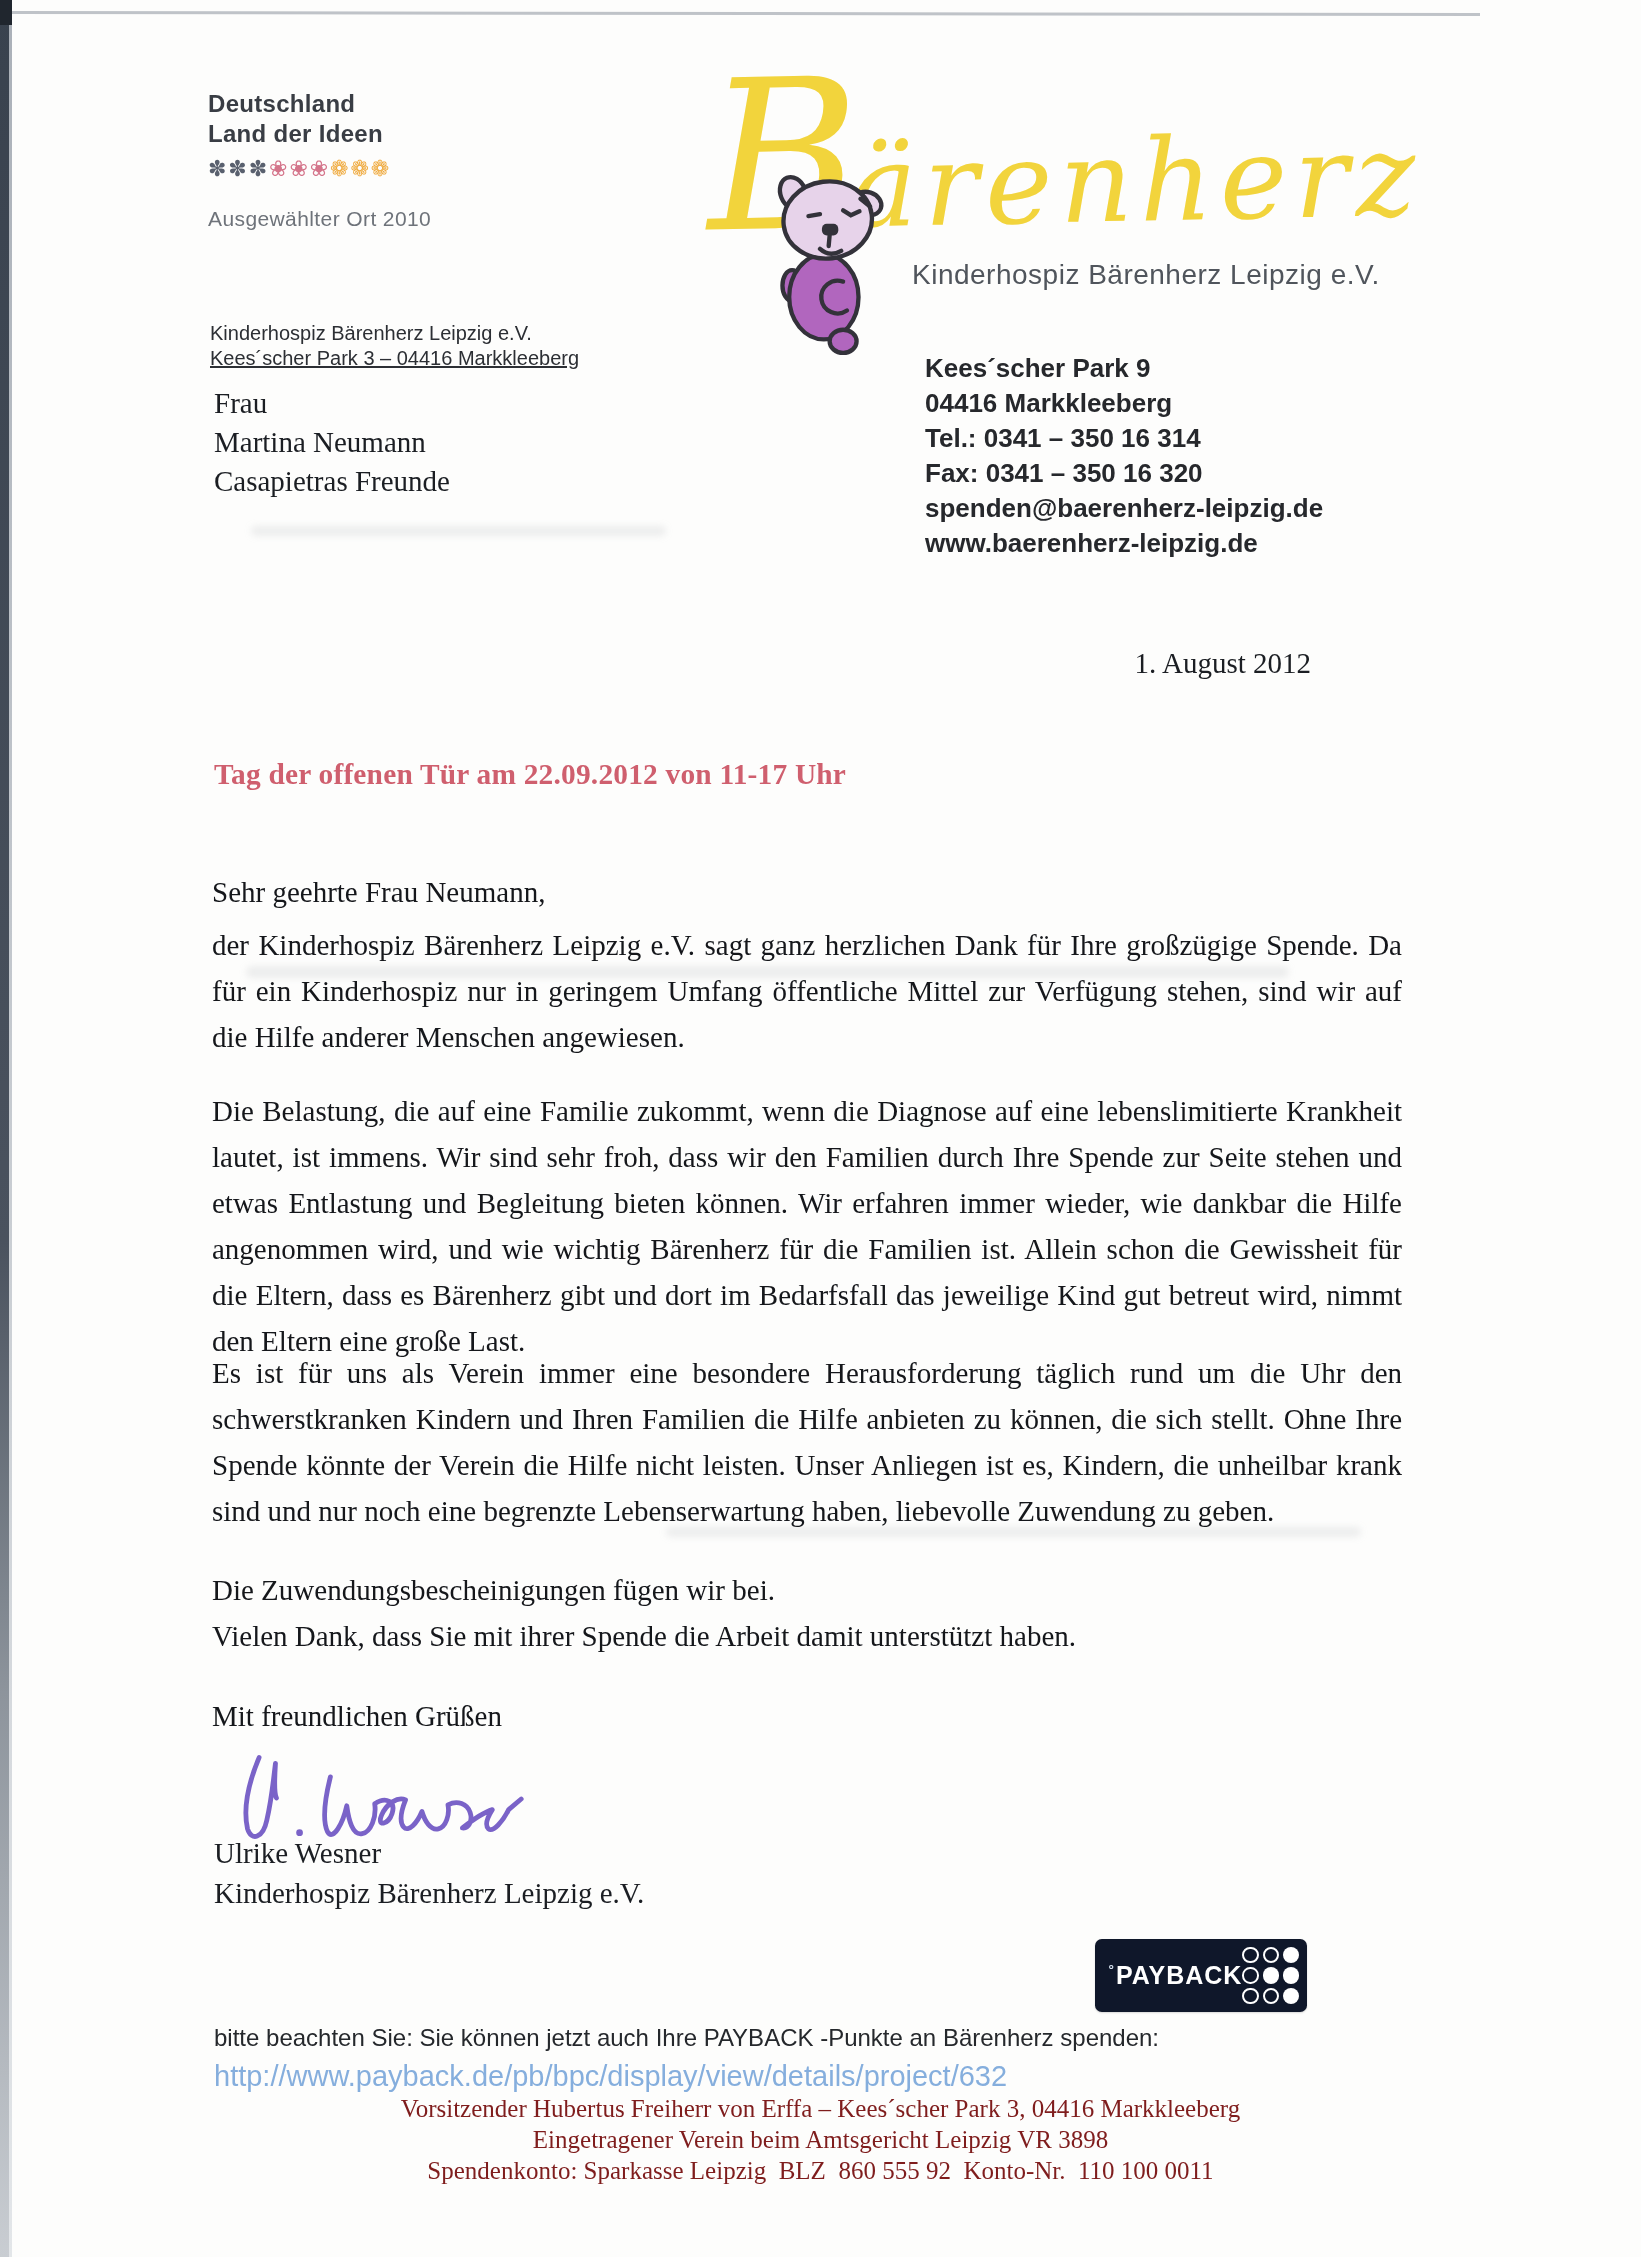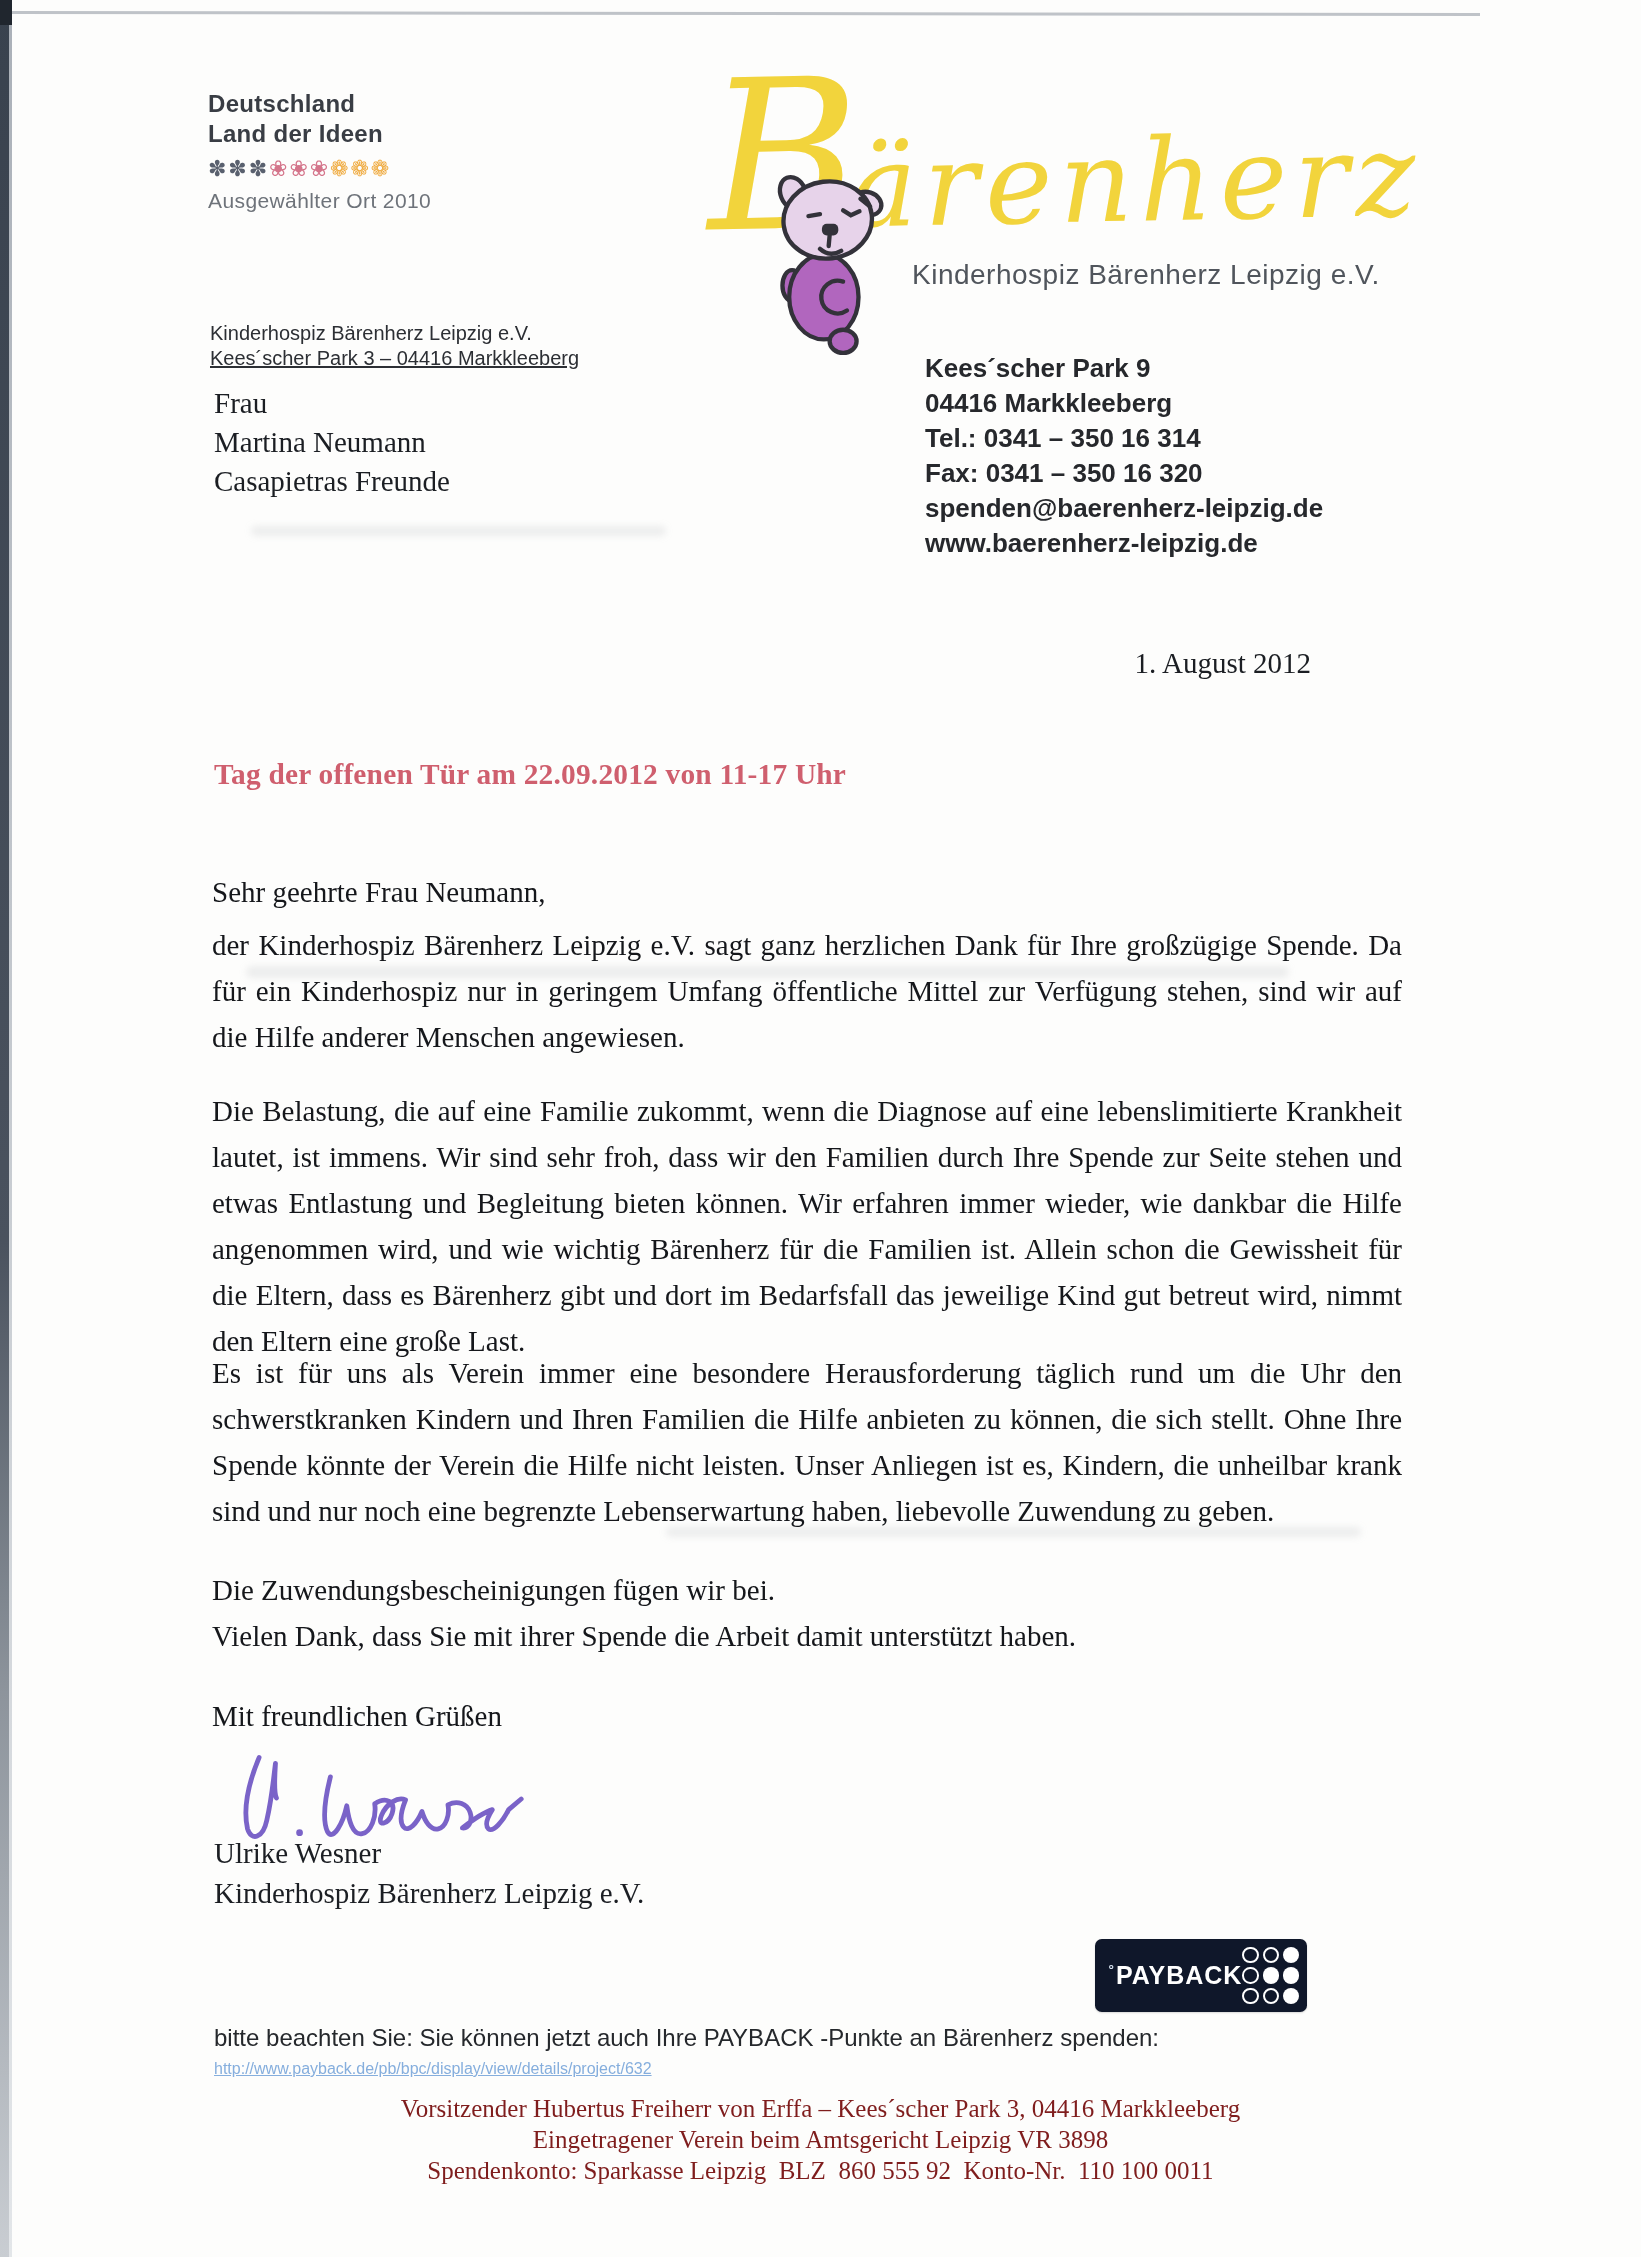--- a/index.html
+++ b/index.html
@@ -31,21 +31,21 @@
   .scan-corner { position: absolute; left: 0; top: 0; width: 11.6px; height: 25px; background: #20262e; }
   .smudge { position: absolute; background: rgba(150,156,162,0.16); filter: blur(3.9px); border-radius: 5.8px; }
   .smudge-1 { left: 246px; top: 966px; width: 1043px; height: 11.6px; }
   .smudge-2 { left: 666px; top: 1527px; width: 695px; height: 9.7px; }
   .smudge-3 { left: 251px; top: 526px; width: 415px; height: 9.7px; }
 
   
   .ideas-logo { position: absolute; left: 208px; top: 89px; font-family: Liberation Sans, sans-serif; }
   .ideas-title { font-size: 24px; font-weight: 700; color: #393d44; line-height: 30px; letter-spacing: 0.3px; }
   .ideas-flowers { margin-top: 7.7px; font-size: 22px; letter-spacing: 1.9px; line-height: 23px; white-space: nowrap; }
-  .ideas-caption { margin-top: 9px; font-size: 21px; color: #6e737a; letter-spacing: 0.4px; }
+  .ideas-caption { margin-top: 27px; font-size: 21px; color: #6e737a; letter-spacing: 0.4px; }
 
   
   .brand { position: absolute; left: 707px; top: 39px; width: 850px; height: 270px; }
   .brand-script {
     position: absolute; left: 0; top: 0; white-space: nowrap;
     font-family: "DejaVu Serif", serif; font-style: italic;
     transform: rotate(-1.2deg);
   }
   .brand-script .logo-b { font-size: 208px; line-height: 222px; }
   .brand-script .logo-rest { font-size: 114px; letter-spacing: 6.8px; margin-left: -11.6px; }
@@ -107,22 +107,22 @@
   .dot { width: 16.4px; height: 16.4px; border-radius: 50%; box-sizing: border-box; }
   .dot.o { border: 2.4px solid #ffffff; background: transparent; }
   .dot.f { background: #ffffff; }
 
   .payback-note {
     position: absolute; left: 214px; top: 2024px;
     font-family: "Liberation Sans", sans-serif; font-size: 24px; color: #25282c; white-space: nowrap;
   }
   .payback-link {
     position: absolute; left: 214px; top: 2060px;
-    font-family: "Liberation Sans", sans-serif; font-size: 16px;
-    text-decoration: underline; cursor: pointer; white-space: nowrap;
+    font-family: "Liberation Sans", sans-serif; font-size: 29px;
+    cursor: pointer; white-space: nowrap;
   }
 
   
   .footer { position: absolute; left: 0; top: 2093px; width: 1641px; text-align: center; }
   .footer-line { font-size: 25px; line-height: 31px; color: #7f1d1d; white-space: pre-wrap; }
 </style>
 </head>
 <body>
 
 <div class="page">

